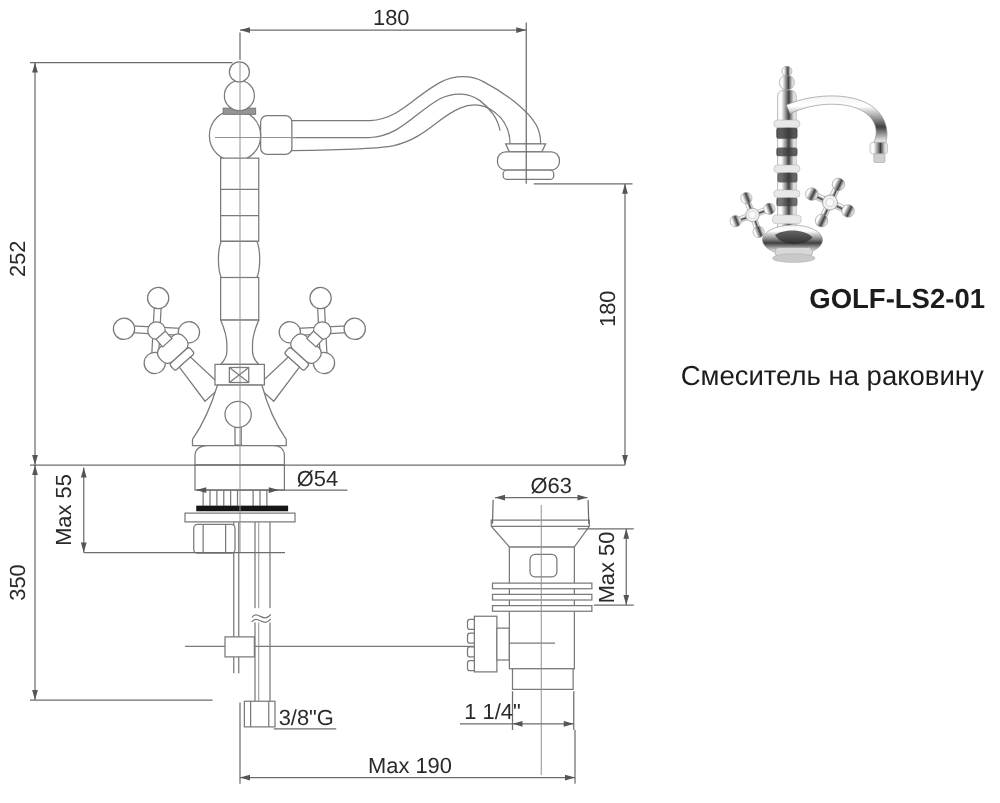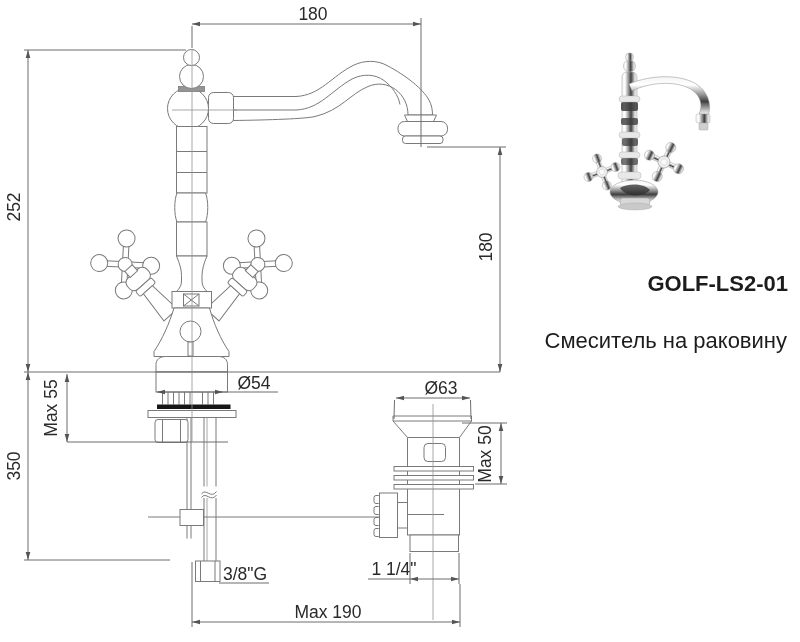--- a/index.html
+++ b/index.html
@@ -17,25 +17,25 @@
   }
   .shape{fill:#ffffff;stroke:#7a7a7a;stroke-width:1;}
   .ln{stroke:#7a7a7a;stroke-width:1;fill:none;}
   .dim{stroke:#6d6d6d;stroke-width:1;fill:none;}
   .arr{fill:#555555;stroke:none;}
   .cl{stroke:#929292;stroke-width:0.8;fill:none;}
   .dark{fill:#161616;stroke:none;}
   .band{fill:#949494;stroke:#7a7a7a;stroke-width:0.8;}
   .model-name{
     position:absolute;top:226px;right:37px;
-    font-size:22px;font-weight:bold;color:#1c1c1c;margin-top:45px;
+    font-size:22px;font-weight:bold;color:#1c1c1c;
   }
   .description{
     position:absolute;top:287px;right:38px;text-align:right;
-    font-size:22px;line-height:27px;color:#1c1c1c;margin-top:40px;
+    font-size:22px;line-height:27px;color:#1c1c1c;
   }
 </style>
 </head>
 <body>
 
 <div id="stage">
 
 <svg width="800" height="642" viewBox="0 0 800 642">
   <defs>
     <linearGradient id="chromeV" x1="0" y1="0" x2="1" y2="0">

